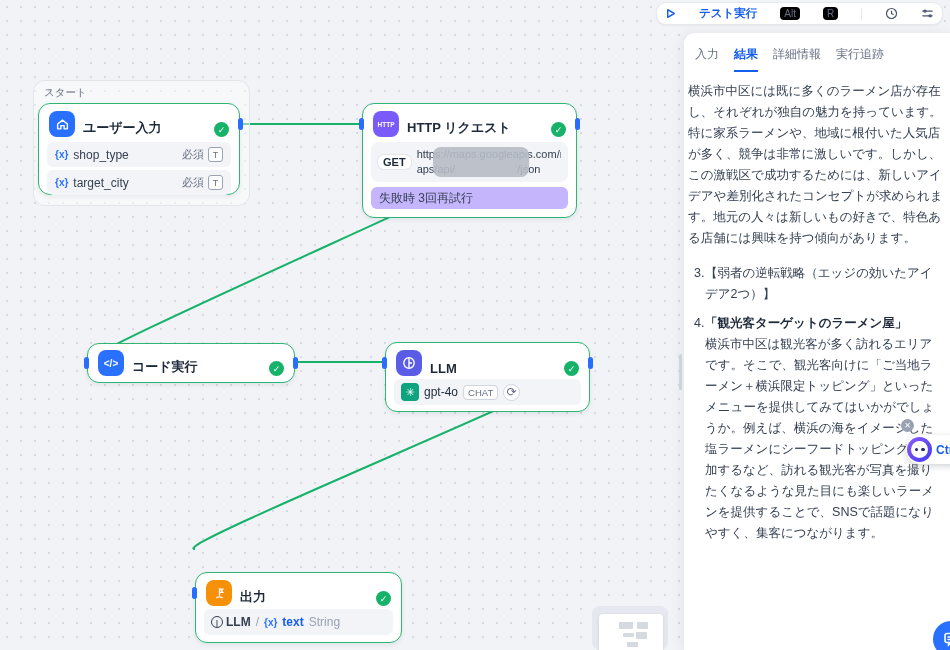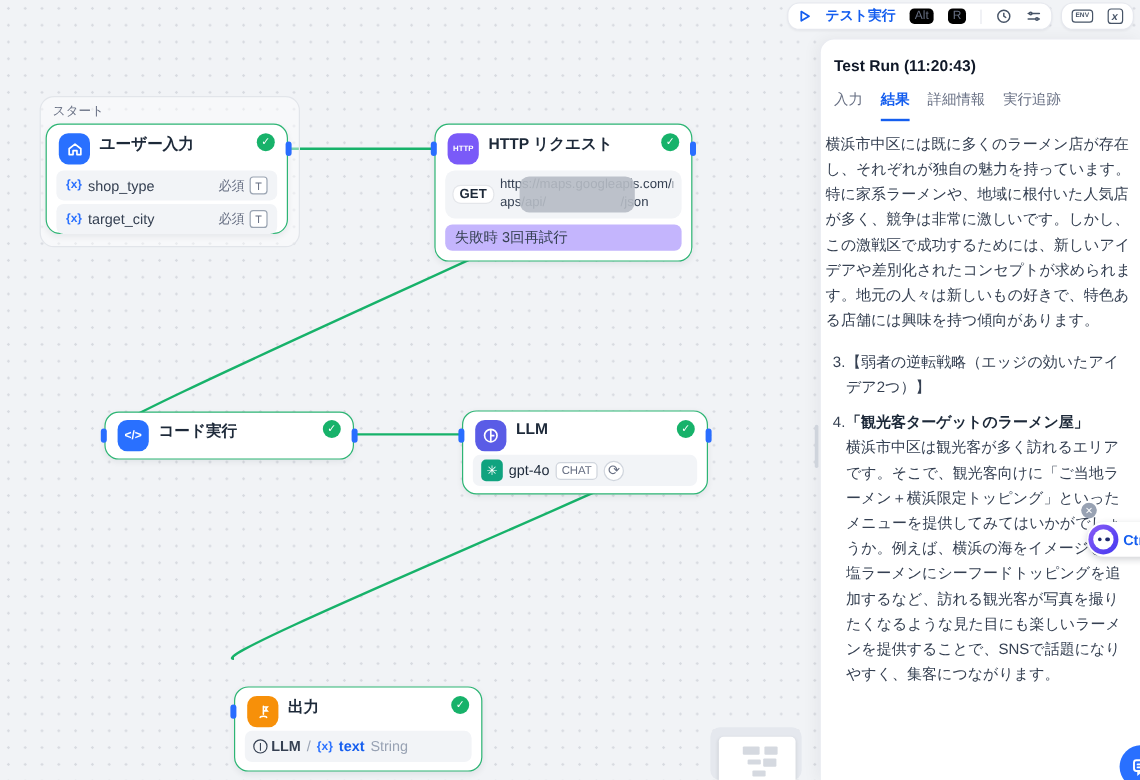--- a/index.html
+++ b/index.html
@@ -21,21 +21,21 @@
     position:absolute;left:33px;top:80px;width:215px;height:124px;
     border:1px solid #e2e5ea;background:rgba(255,255,255,0.45);
     border-radius:12px;
   }
   .start-group-label{position:absolute;left:10px;top:5px;font-size:10.5px;color:#676f83;}
   
   .node{
     position:absolute;background:#fff;border:1.5px solid #2db574;border-radius:12px;
     box-shadow:0 2px 5px rgba(16,24,40,.07);box-sizing:border-box;
   }
-  .node-title{display:flex;align-items:flex-start;gap:8px;padding:7px 10px 5px 10px;}
+  .node-title{display:flex;align-items:flex-end;gap:8px;padding:7px 10px 5px 10px;}
   .node-icon{width:26px;height:26px;border-radius:8px;display:flex;align-items:center;justify-content:center;flex:none;color:#fff;}
   .node-title .t{font-size:13px;font-weight:bold;color:#1d2939;flex:1;white-space:nowrap;}
   .check{width:15px;height:15px;border-radius:50%;background:#17b26a;color:#fff;font-size:9px;font-weight:bold;
     display:flex;align-items:center;justify-content:center;flex:none;}
   .field{
     margin:0 8px 3px 8px;background:#f2f4f7;border-radius:6px;height:25px;
     display:flex;align-items:center;padding:0 8px;gap:5px;font-size:12px;color:#354052;box-sizing:border-box;
   }
   .vx{color:#2970ff;font-weight:bold;font-size:10px;}
   .req{margin-left:auto;color:#676f83;font-size:11px;display:flex;align-items:center;gap:4px;}
@@ -59,21 +59,21 @@
     display:flex;align-items:center;justify-content:center;}
   .ref-node{display:flex;align-items:center;gap:3px;font-weight:bold;color:#354052;}
   .mini-circ{width:12px;height:12px;border:1.4px solid #354052;border-radius:50%;display:inline-flex;align-items:center;justify-content:center;
     font-size:7px;color:#354052;box-sizing:border-box;}
   .slash{color:#98a2b3;}
   .ref-var{color:#155eef;font-weight:bold;}
   .ref-type{color:#98a2b3;}
   
   .toolbar{position:absolute;top:2px;left:656px;display:flex;gap:7px;z-index:30;align-items:flex-start;}
   .pill{background:#fff;border:1px solid #e6e8ee;border-radius:10px;height:21px;display:flex;align-items:center;
-    padding:0 8px;gap:12px;box-shadow:0 1px 2px rgba(16,24,40,.05);}
+    padding:0 8px;gap:23px;box-shadow:0 1px 2px rgba(16,24,40,.05);}
   .run-label{color:#155eef;font-size:11.5px;font-weight:bold;white-space:nowrap;}
   .kbd{background:#000000;border-radius:4px;font-size:10px;color:#676f83;padding:1px 4px;}
   .vdiv{width:1px;height:12px;background:#e6e8ee;}
   .tb-icon{color:#475467;display:flex;align-items:center;}
   .env-box{border:1.3px solid #475467;border-radius:3px;font-size:5.5px;font-weight:bold;color:#475467;padding:2px 2px;line-height:1;}
   .xvar-box{border:1.3px solid #475467;border-radius:3px;font-size:9px;font-weight:bold;color:#475467;width:13px;height:13px;
     display:flex;align-items:center;justify-content:center;box-sizing:border-box;font-style:italic;}
   .publish-btn{background:#155eef;color:#fff;border-radius:8px;height:22px;padding:0 10px;display:flex;align-items:center;gap:5px;
     font-size:11.5px;font-weight:bold;white-space:nowrap;}
   
@@ -273,21 +273,20 @@
     <span class="env-box">ENV</span>
     <span class="xvar-box">x</span>
   </div>
   <div class="publish-btn">
     <span>公開する</span>
 
   </div>
 </div>
 
 <div class="panel">
-  <div class="panel-title">Test Run (11:20:43)</div>
   <div class="tabs">
       <span class="tab">入力</span>
       <span class="tab active">結果</span>
       <span class="tab">詳細情報</span>
       <span class="tab">実行追跡</span>
     </div>
   <div class="panel-content">
     <p class="para">横浜市中区には既に多くのラーメン店が存在し、それぞれが独自の魅力を持っています。特に家系ラーメンや、地域に根付いた人気店が多く、競争は非常に激しいです。しかし、この激戦区で成功するためには、新しいアイデアや差別化されたコンセプトが求められます。地元の人々は新しいもの好きで、特色ある店舗には興味を持つ傾向があります。</p>
     <div class="numlist">
         <div class="numitem">

